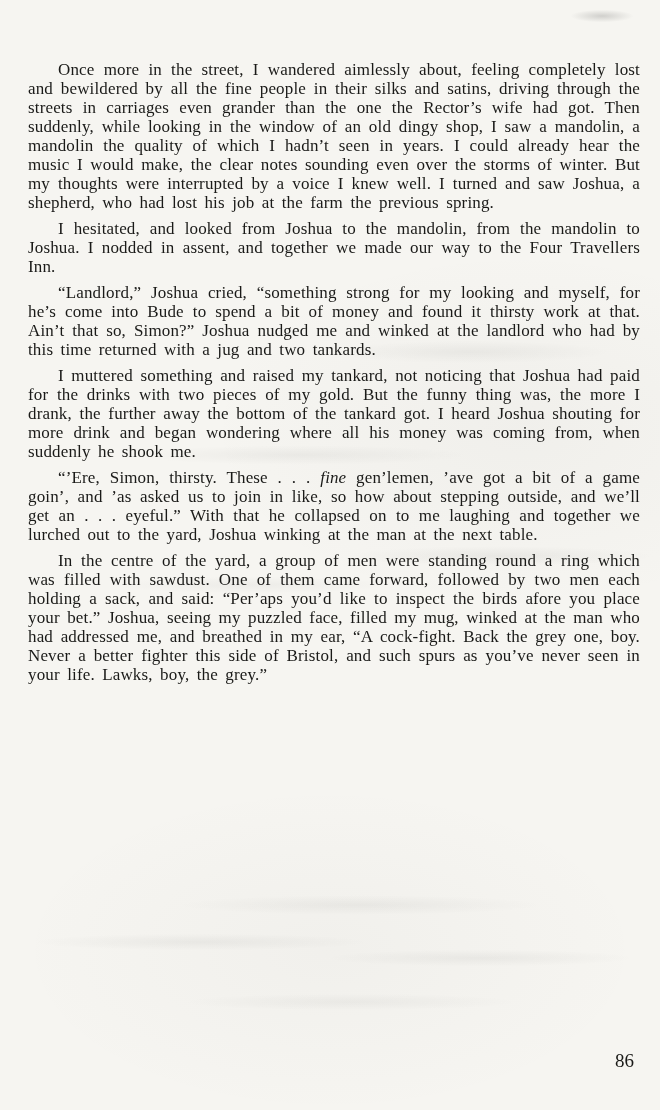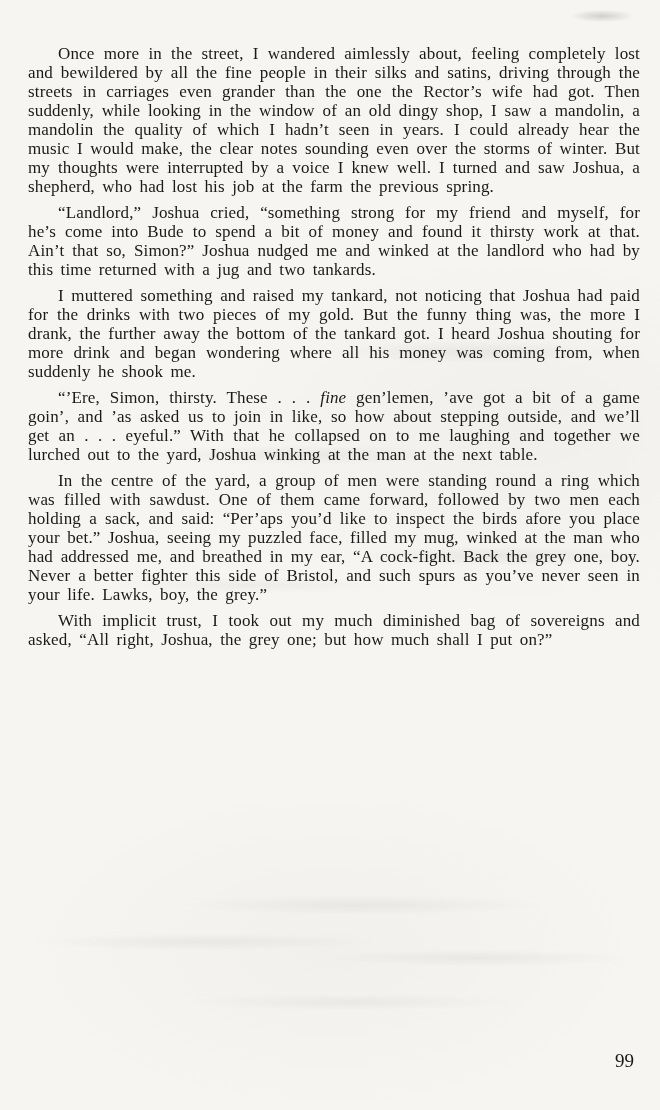--- a/index.html
+++ b/index.html
@@ -30,21 +30,21 @@
       radial-gradient(ellipse 260px 14px at 360px 905px, rgba(90,90,88,0.07),  transparent 70%),
       radial-gradient(ellipse 240px 12px at 200px 942px, rgba(90,90,88,0.07),  transparent 70%),
       radial-gradient(ellipse 220px 12px at 480px 958px, rgba(90,90,88,0.07),  transparent 70%),
       radial-gradient(ellipse 240px 12px at 350px 1002px, rgba(90,90,88,0.06), transparent 70%),
       radial-gradient(ellipse 420px 240px at 520px 430px, rgba(80,80,78,0.035), transparent 75%),
       radial-gradient(ellipse 420px 220px at 330px 950px, rgba(80,80,78,0.03),  transparent 75%);
   }
   .text-block {
     position: absolute;
     left: 28px;
-    top: 44px;
+    top: 60px;
     width: 612px;
     color: var(--ink);
     font-size: 17px;
     line-height: 19px;
     text-align: justify;
     word-spacing: 3px;
     letter-spacing: 0.15px;
   }
   .text-block p {
     margin: 0 0 7px 0;
@@ -62,20 +62,20 @@
     font-size: 19px;
     line-height: 19px;
   }
 </style>
 </head>
 <body>
 
 <div class="page">
   <div class="text-block" id="paragraphs">
       <p><span>Once more in the street, I wandered aimlessly about, feeling completely lost and bewildered by all the fine people in their silks and satins, driving through the streets in carriages even grander than the one the Rector’s wife had got. Then suddenly, while looking in the window of an old dingy shop, I saw a mandolin, a mandolin the quality of which I hadn’t seen in years. I could already hear the music I would make, the clear notes sounding even over the storms of winter. But my thoughts were interrupted by a voice I knew well. I turned and saw Joshua, a shepherd, who had lost his job at the farm the previous spring.</span></p>
-      <p><span>“Landlord,” Joshua cried, “something strong for my friend and myself, for he’s come into Bude to spend a bit of money and found it thirsty work at that. Ain’t that so, Simon?” Joshua nudged me and winked at the landlord who had by this time returned with a jug and two tankards.</span></p>
+      <p><span>I hesitated, and looked from Joshua to the mandolin, from the mandolin to Joshua. I nodded in assent, and together we made our way to the Four Travellers Inn.</span></p>
+      <p><span>“Landlord,” Joshua cried, “something strong for my looking and myself, for he’s come into Bude to spend a bit of money and found it thirsty work at that. Ain’t that so, Simon?” Joshua nudged me and winked at the landlord who had by this time returned with a jug and two tankards.</span></p>
       <p><span>I muttered something and raised my tankard, not noticing that Joshua had paid for the drinks with two pieces of my gold. But the funny thing was, the more I drank, the further away the bottom of the tankard got. I heard Joshua shouting for more drink and began wondering where all his money was coming from, when suddenly he shook me.</span></p>
       <p><span>“’Ere, Simon, thirsty. These . . . </span><em>fine</em><span> gen’lemen, ’ave got a bit of a game goin’, and ’as asked us to join in like, so how about stepping outside, and we’ll get an . . . eyeful.” With that he collapsed on to me laughing and together we lurched out to the yard, Joshua winking at the man at the next table.</span></p>
       <p><span>In the centre of the yard, a group of men were standing round a ring which was filled with sawdust. One of them came forward, followed by two men each holding a sack, and said: “Per’aps you’d like to inspect the birds afore you place your bet.” Joshua, seeing my puzzled face, filled my mug, winked at the man who had addressed me, and breathed in my ear, “A cock-fight. Back the grey one, boy. Never a better fighter this side of Bristol, and such spurs as you’ve never seen in your life. Lawks, boy, the grey.”</span></p>
-      <p><span>With implicit trust, I took out my much diminished bag of sovereigns and asked, “All right, Joshua, the grey one; but how much shall I put on?”</span></p>
     </div>
-  <div class="page-number">99</div>
+  <div class="page-number">86</div>
 </div>
 
 </body></html>

